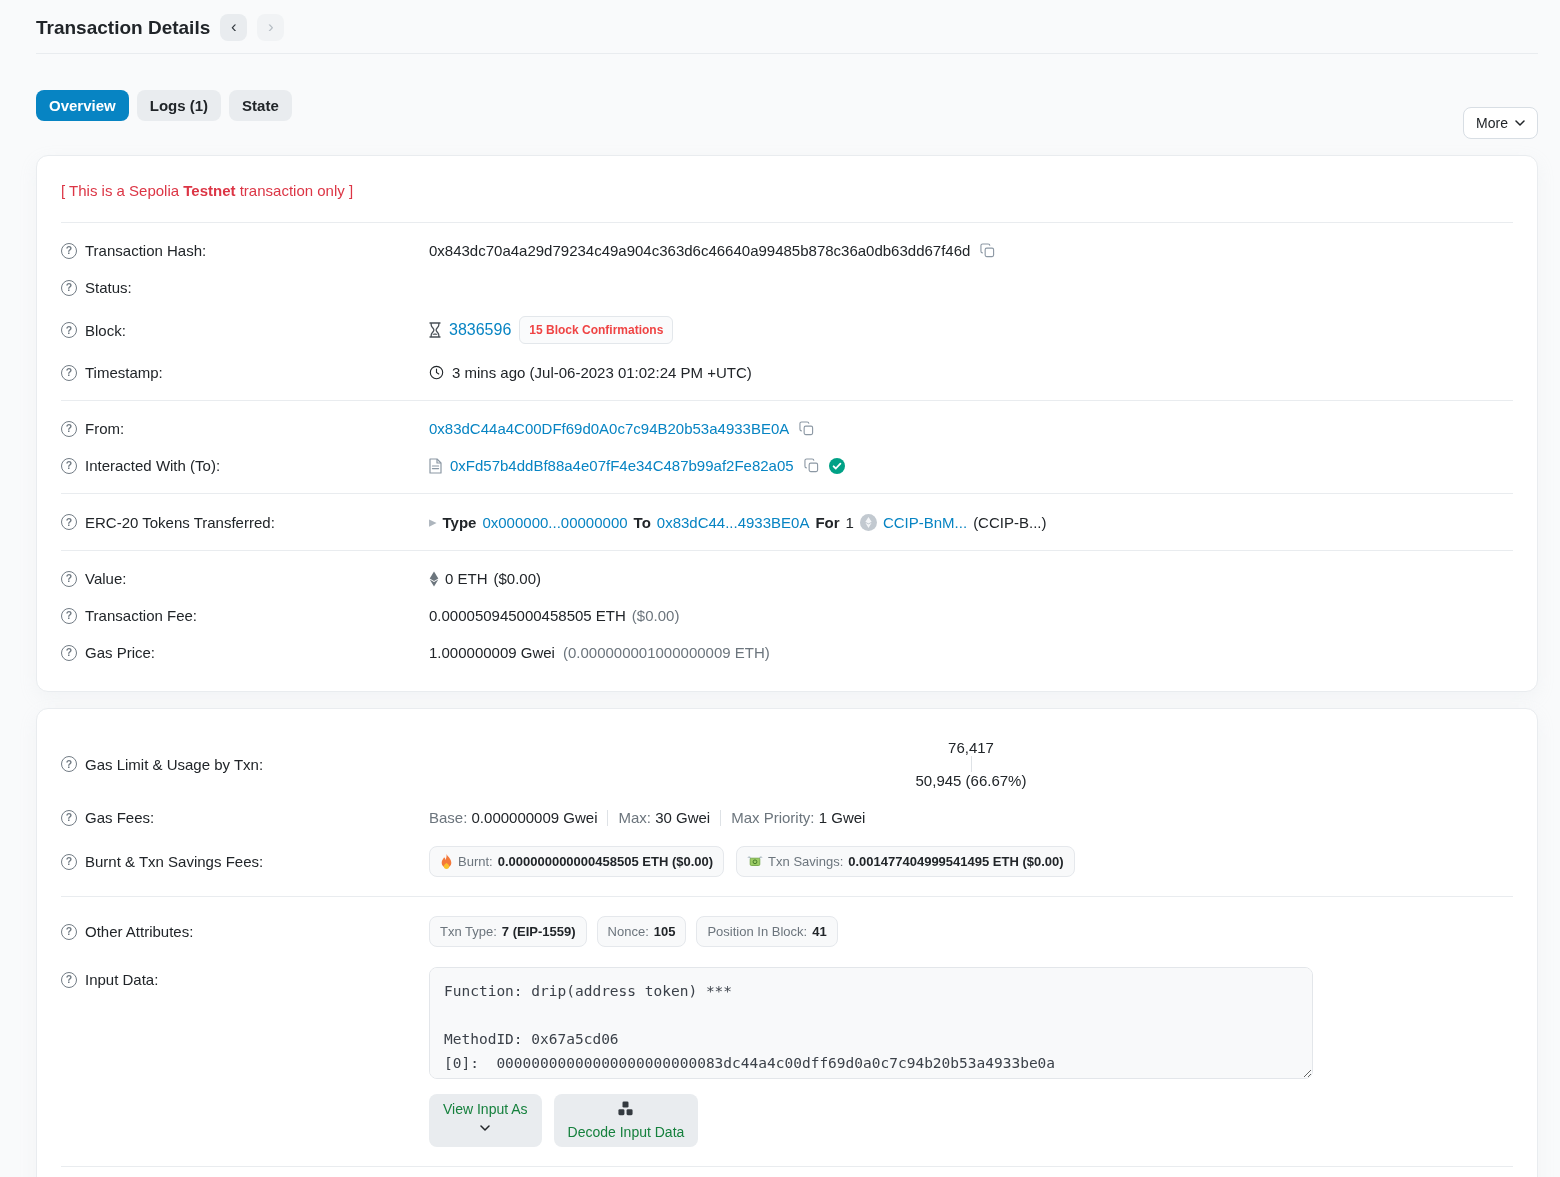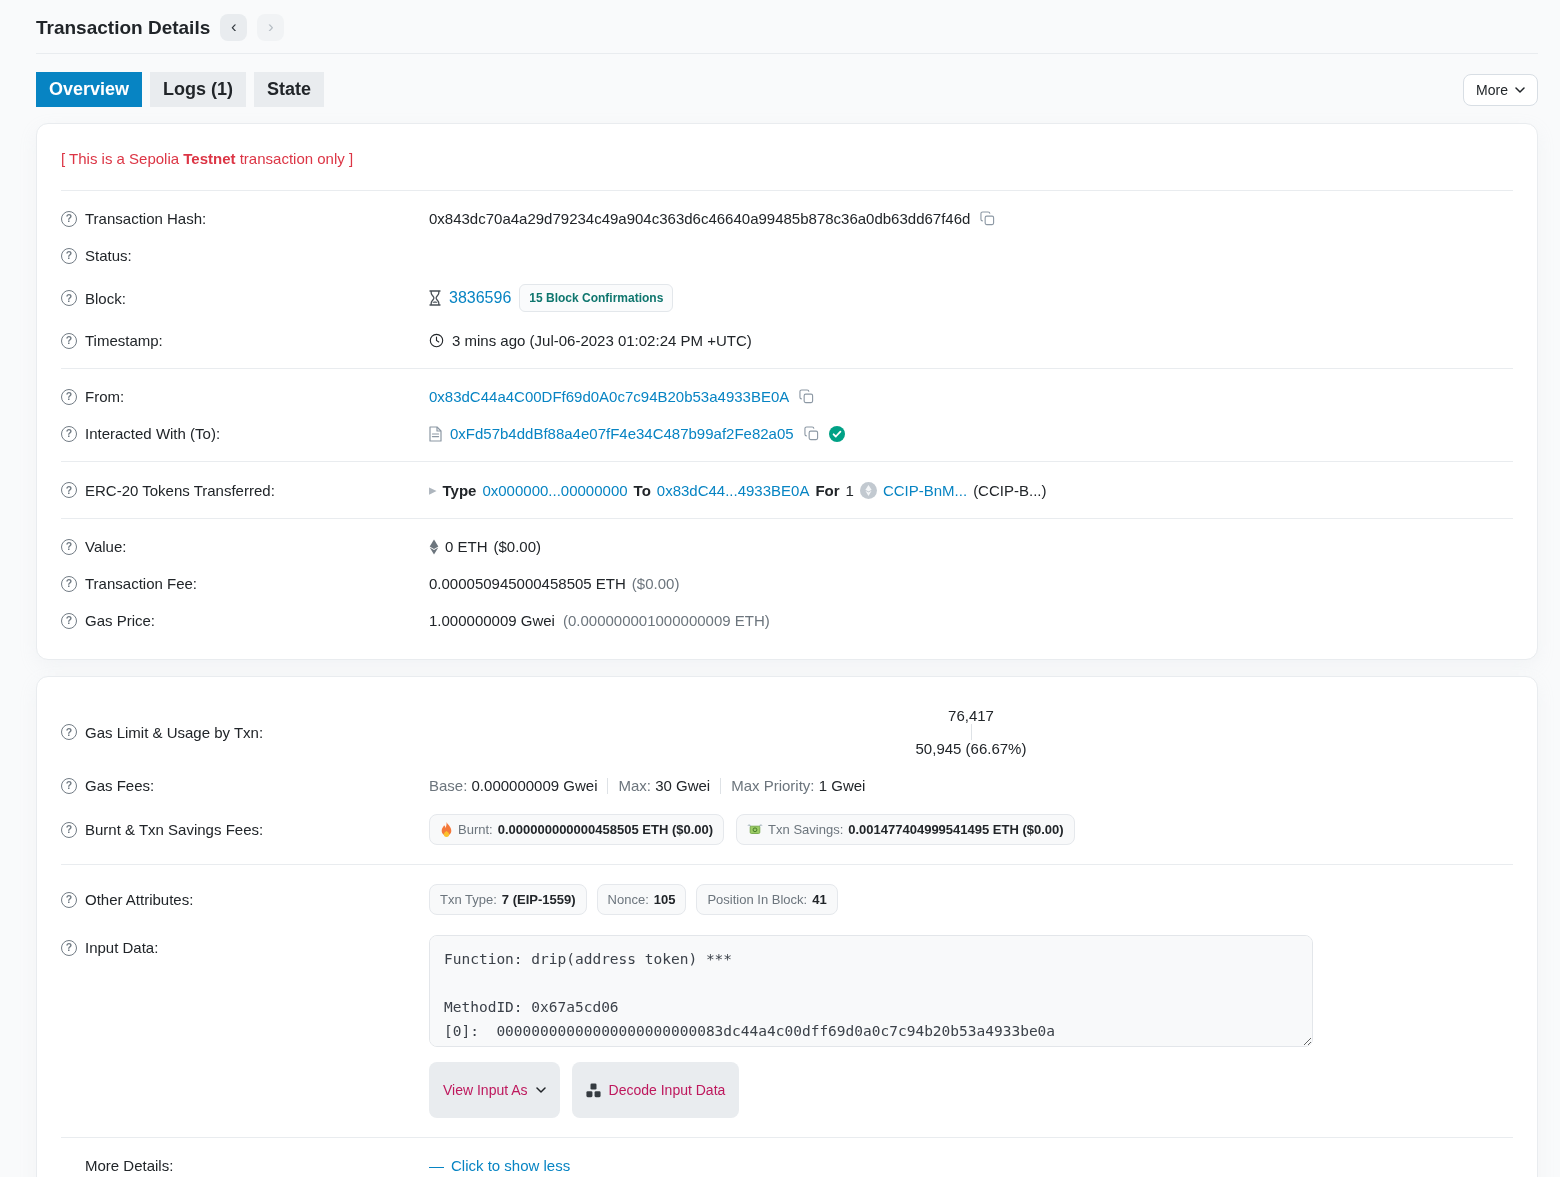--- a/index.html
+++ b/index.html
@@ -22,29 +22,29 @@
     font-size:17px; line-height:1; cursor:pointer; padding:0 0 2px 0;
   }
   .nav-btn.prev { background:#e9ecef; color:#343a40; }
   .nav-btn.next { background:#f1f3f5; color:#b6bdc4; }
   .top-divider { border-top:1px solid #e9ecef; margin:0 0 18px 0; }
 
   
   .tabs-row { display:flex; align-items:center; justify-content:space-between; margin-bottom:16px; }
   .tabs { display:flex; gap:8px; }
   .tab {
-    border:none; border-radius:0; padding:7px 13px;
-    font-size:18px; font-weight:600; cursor:pointer;
+    border:none; border-radius:8px; padding:7px 13px;
+    font-size:15px; font-weight:600; cursor:pointer;
     background:#e9ecef; color:#212529; font-family:inherit;
   }
   .tab.active { background:#0784c3; color:#fff; }
   .more-btn {
     background:#fff; border:1px solid #d8dee4; border-radius:8px;
     padding:7px 12px; font-size:14px; color:#212529; cursor:pointer;
-    display:inline-flex; align-items:center; gap:7px; font-family:inherit;
+    display:inline-flex; align-items:center; gap:7px; font-family:inherit;margin-top:35px;
   }
   .chev-down svg { display:block; }
 
   
   .card {
     background:#fff; border:1px solid #e9ecef; border-radius:12px;
     box-shadow:0 6px 18px rgba(189,197,209,.12);
     padding:20px 24px; margin-bottom:16px;
   }
   .hr { border-top:1px solid #e9ecef; margin:9px 0; }
@@ -74,21 +74,21 @@
   .icon-btn { background:none; border:none; padding:0 2px; cursor:pointer; color:#8c98a4; display:inline-flex; align-items:center; }
   .icon-btn svg { display:block; }
 
   .badge-success {
     display:inline-flex; align-items:center; gap:6px;
     background:#ecf6f2; border:1px solid #bcdfd3; color:#077c6c;
     border-radius:6px; padding:5px 10px; font-size:13px; font-weight:600;
   }
   .badge-gray {
     display:inline-flex; align-items:center; gap:5px;
-    background:#fafbfc; border:1px solid #e3e7eb; color:#0f766e;
+    background:#fafbfc; border:1px solid #e3e7eb; color:#ef4444;
     border-radius:6px; padding:6px 9px; font-size:12px; font-weight:700;
   }
   .chip {
     display:inline-flex; align-items:center; gap:5px;
     background:#f8f9fa; border:1px solid #e5e8ec; color:#212529;
     border-radius:8px; padding:7px 10px; font-size:13px;
   }
   .chip .cl { color:#6c757d; }
   .chip .cv { font-weight:700; }
 
@@ -97,22 +97,22 @@
   .input-data {
     width:884px; max-width:100%; height:112px;
     background:#f8f9fa; border:1px solid #e3e6ea; border-radius:8px;
     padding:12px 14px; resize:both;
     font-family:"DejaVu Sans Mono", monospace; font-size:14.5px; line-height:1.65;
     color:#3b4149; white-space:pre; overflow:auto; outline:none;
   }
   .input-actions { display:flex; gap:12px; margin-top:12px; }
   .gray-btn {
     background:#e9ecef; border:none; border-radius:8px;
-    padding:20px 14px; font-size:14px; color:#be185d; cursor:pointer;
-    display:inline-flex; align-items:center; gap:8px; font-family:inherit;
+    padding:7px 14px; font-size:14px; color:#15803d; cursor:pointer;
+    display:inline-flex; align-items:center; gap:8px; font-family:inherit;flex-direction:column;
   }
 
   .collapse-link { display:inline-flex; align-items:center; gap:7px; color:#0784c3; font-size:15px; }
   .plain-lbl { color:#212529; }
   .eth-glyph svg, .tok svg { display:block; }
 </style>
 </head>
 <body>
 
 <div class="wrap">

